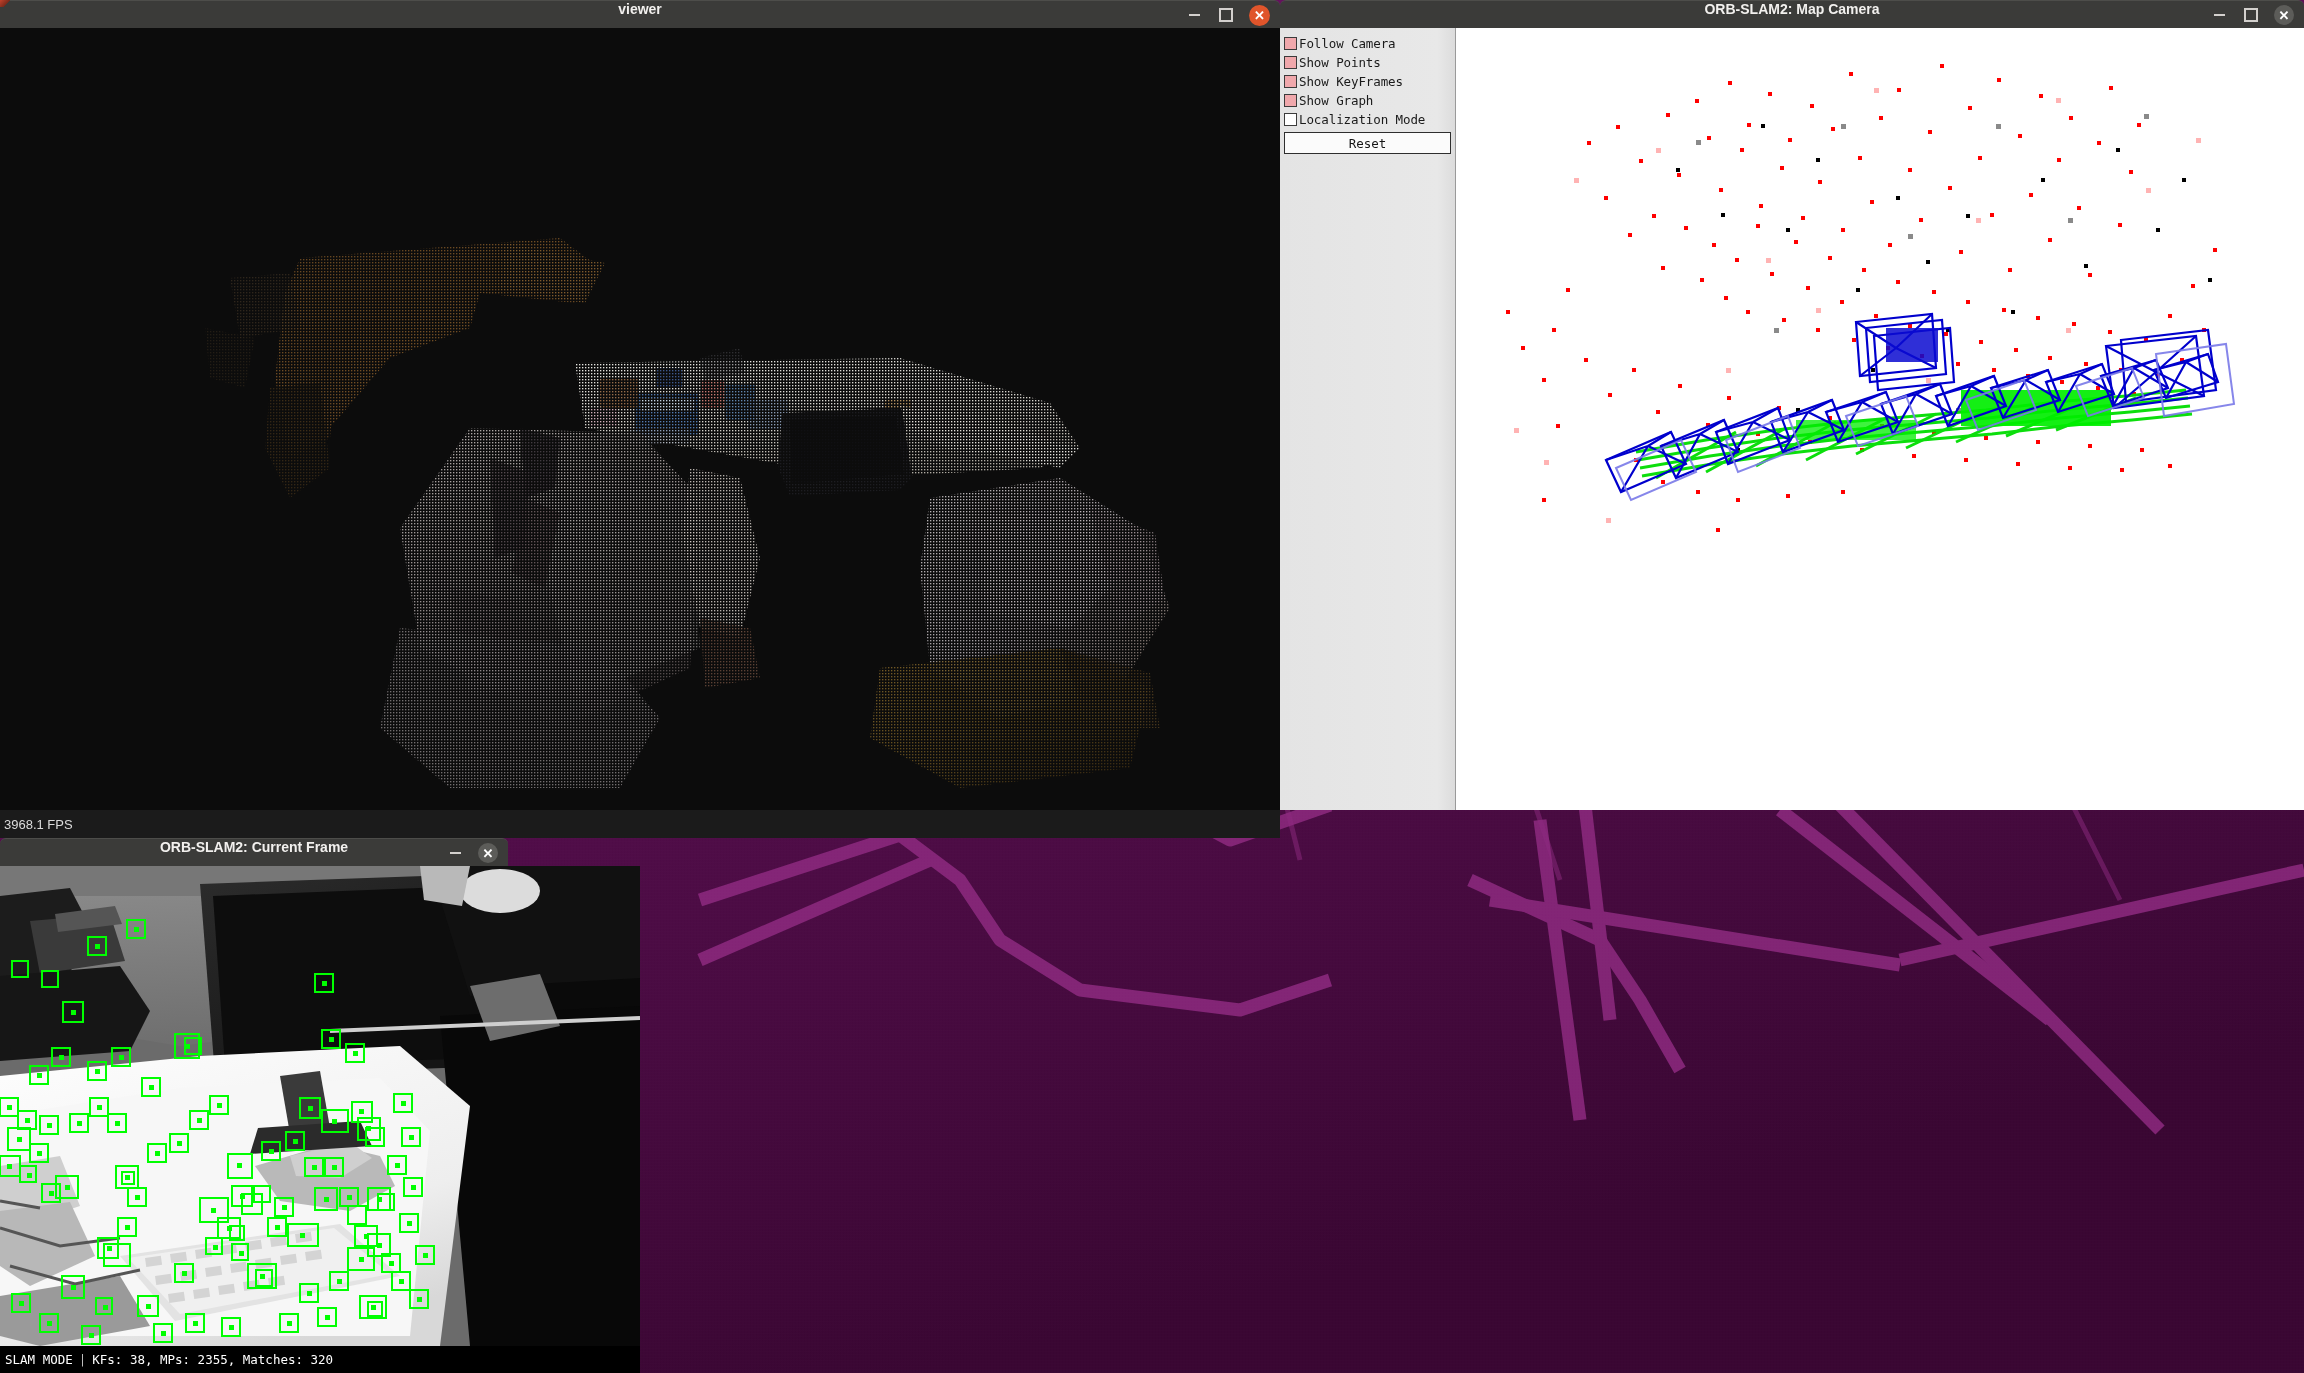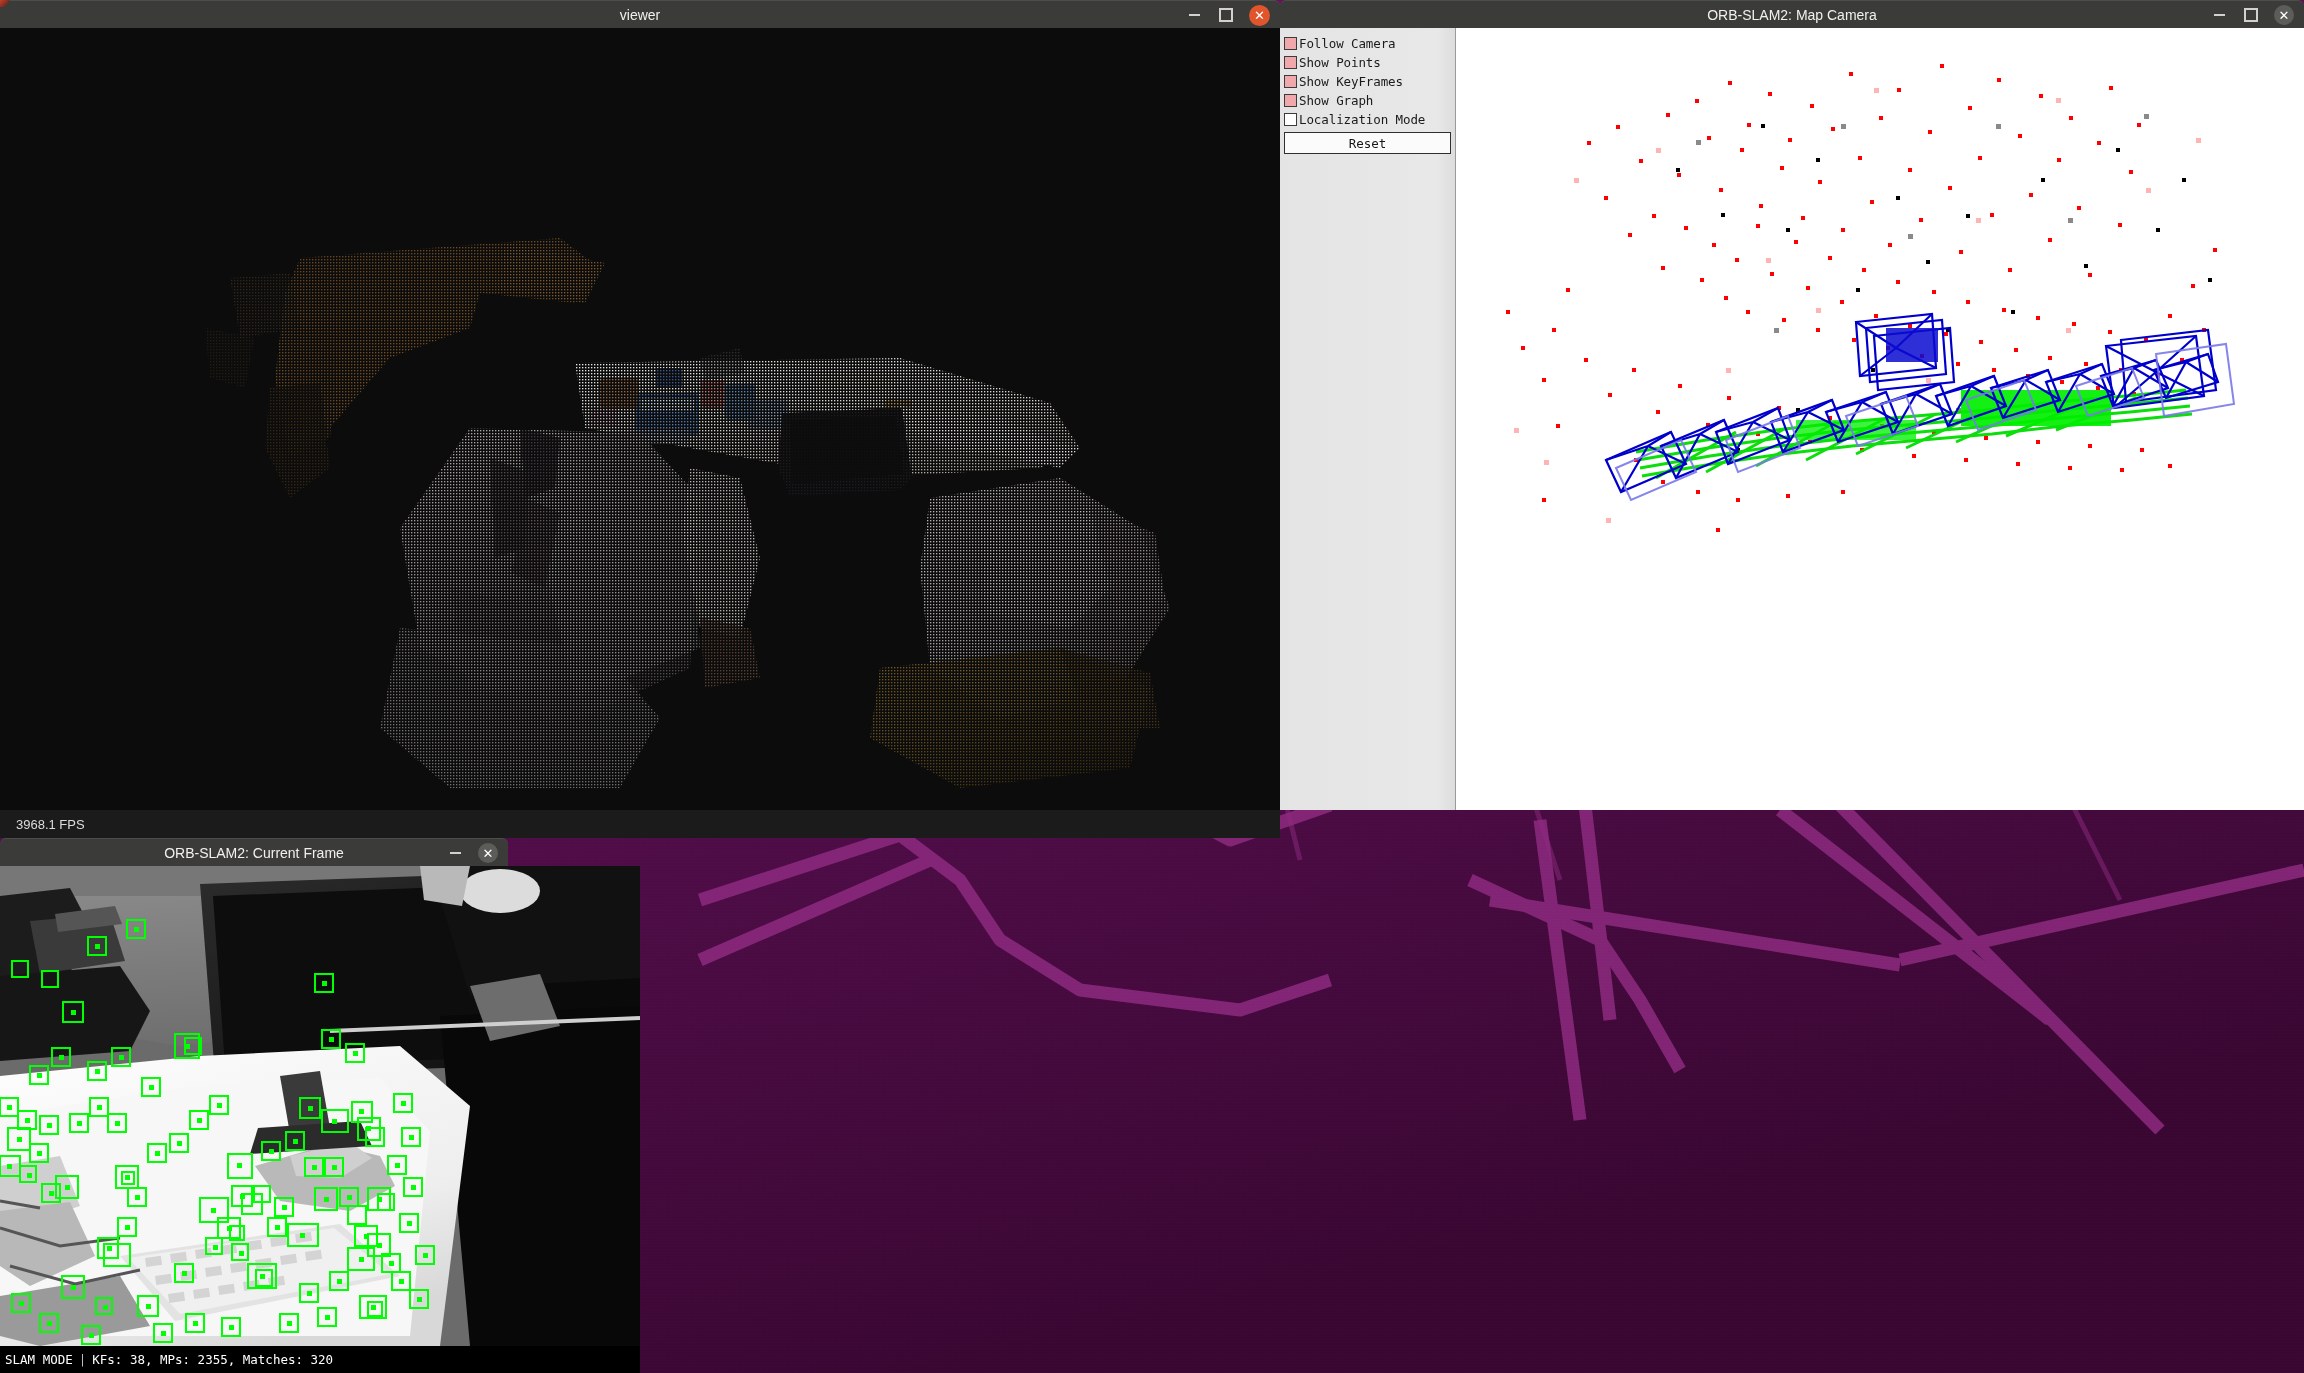--- a/index.html
+++ b/index.html
@@ -29,23 +29,23 @@
     position: absolute; right: 18px; bottom: 28px;
     font-size: 40px; color: rgba(232,226,232,.82);
     letter-spacing: .5px; font-family: "Liberation Sans", sans-serif;
     user-select: none;
   }
 
   
   .window { position: absolute; }
   .titlebar {
     height: 28px; background: #3b3b39;
-    display: flex; align-items: center; justify-content: center;
+    display: flex; align-items: flex-start; justify-content: center;
     position: relative; color: #f2f0ee;
-    font-size: 14px; font-weight: normal;
+    font-size: 14px; font-weight: bold;
     border-top-left-radius: 6px; border-top-right-radius: 6px;
     border-top: 1px solid #4d4d4a;
   }
   .titlebar .ttl { pointer-events: none; }
   .winbtns { position: absolute; right: 10px; top: 0; height: 28px;
              display: flex; align-items: center; gap: 14px; }
   .wb { width: 18px; height: 18px; display: flex; align-items: center;
         justify-content: center; color: #d3d0cd; font-size: 13px; }
   .wb.min::before { content: ""; width: 11px; height: 2px; background: #d3d0cd; display:block;}
   .wb.max::before { content: ""; width: 10px; height: 10px; border: 2px solid #d3d0cd; display:block;}
@@ -62,21 +62,21 @@
   #win-viewer { left: 0; top: 0; width: 1280px; height: 838px; }
   #viewer-canvas {
     position: absolute; left: 0; top: 28px;
     width: 1280px; height: 782px; background: #0c0c0c;
     overflow: hidden;
   }
   #viewer-statusbar {
     position: absolute; left: 0; top: 810px;
     width: 1280px; height: 28px; background: #1b1b1b;
     color: #dcdcdc; font-size: 13px;
-    display: flex; align-items: center; padding-left: 16px;
+    display: flex; align-items: center; padding-left: 4px;
     font-family: "Liberation Sans", sans-serif;
   }
   #corner-accent {
     position: absolute; left: 0; top: 0; width: 10px; height: 7px;
     background: linear-gradient(135deg, #c4412a 0%, #7a2a1c 60%, transparent 61%);
   }
 
   
   #win-map { left: 1280px; top: 0; width: 1024px; height: 810px; }
   #map-body { position: absolute; left: 0; top: 28px; width: 1024px; height: 782px;

